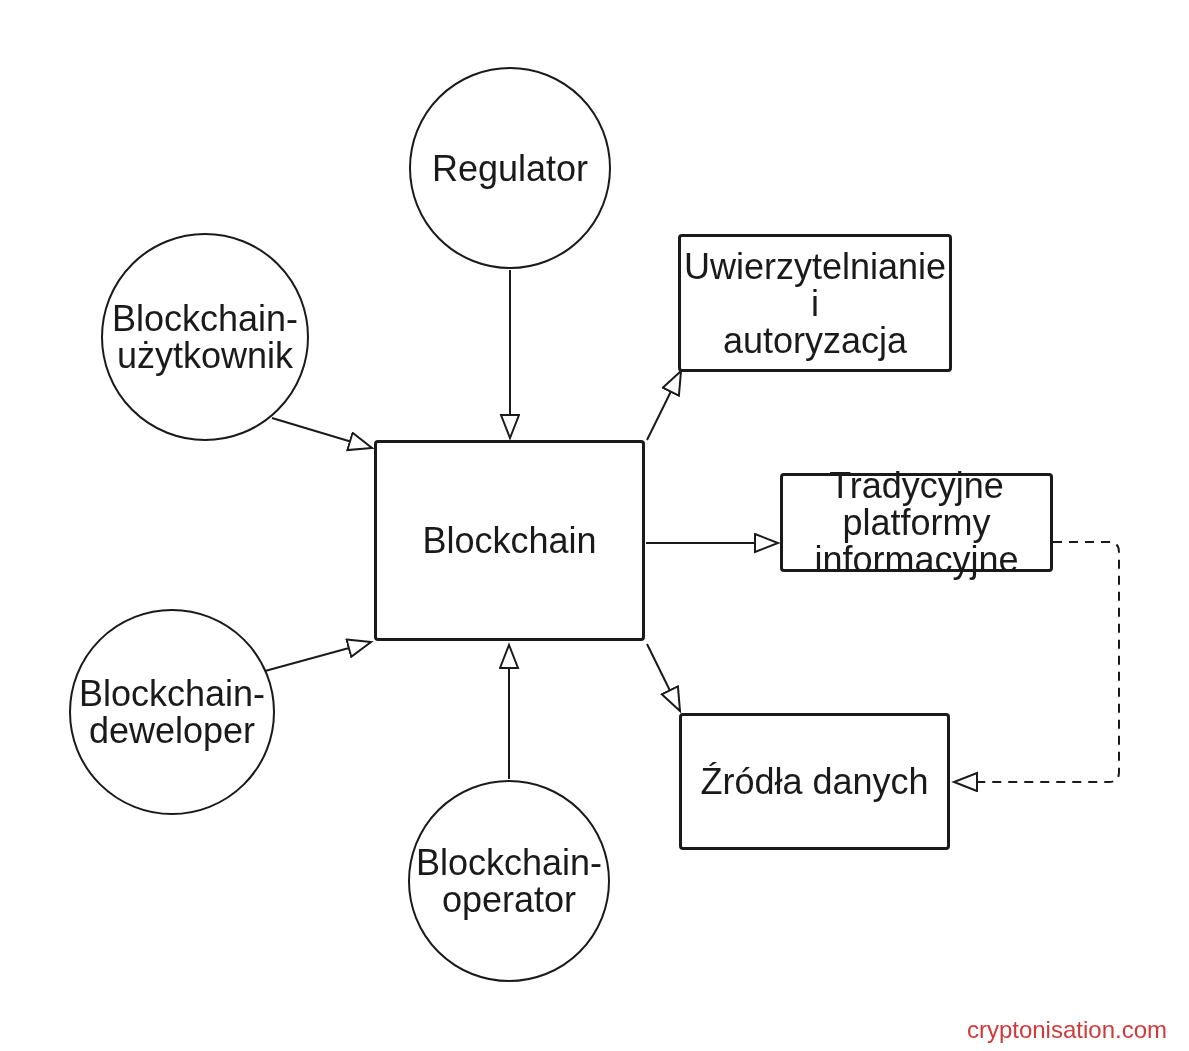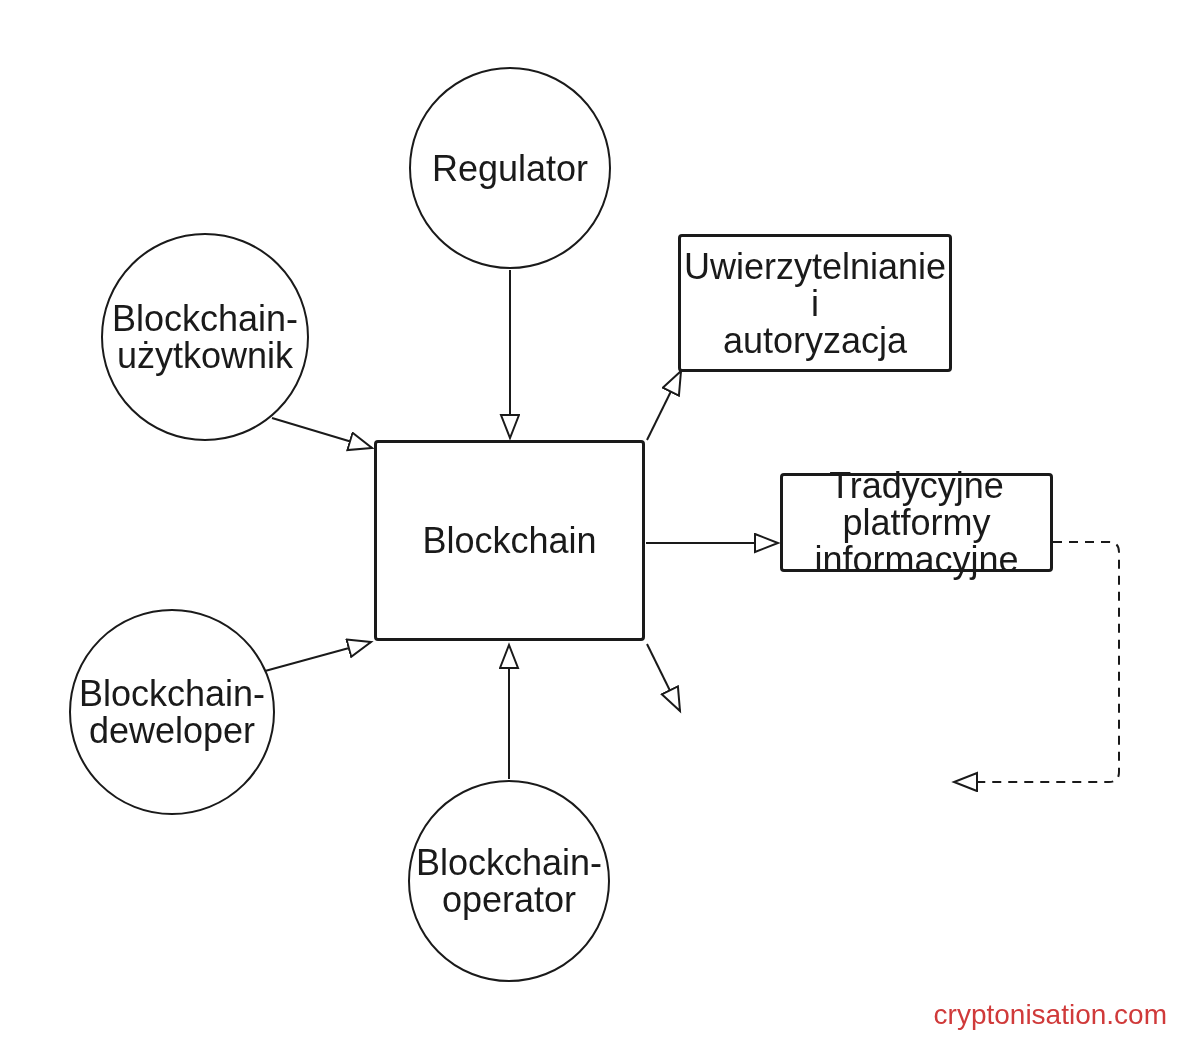--- a/index.html
+++ b/index.html
@@ -43,22 +43,22 @@
     border-radius: 50%;
     border-width: 2.5px;
   }
   .node.rect {
     border-radius: 4px;
   }
   .watermark {
     position: absolute;
     z-index: 3;
     right: 22px;
-    bottom: 23px;
-    font-size: 28px;
+    bottom: 8px;
+    font-size: 24px;
     line-height: 26px;
     color: #d03a3a;
   }
 </style>
 </head>
 <body>
 
 <div class="canvas">
 
   <svg class="connectors" width="1189" height="1051" viewBox="0 0 1189 1051">
@@ -112,16 +112,19 @@
     <span>Uwierzytelnianie i
 autoryzacja</span>
   </div>
 
   <div class="node rect" style="left:780px; top:473px; width:273px; height:99px;">
     <span>Tradycyjne
 platformy
 informacyjne</span>
   </div>
 
+  <div class="node rect" style="left:679px; top:713px; width:271px; height:137px;">
+    <span>Źródła danych</span>
+  </div>
 
   <div class="watermark">cryptonisation.com</div>
 
 </div>
 
 </body></html>

